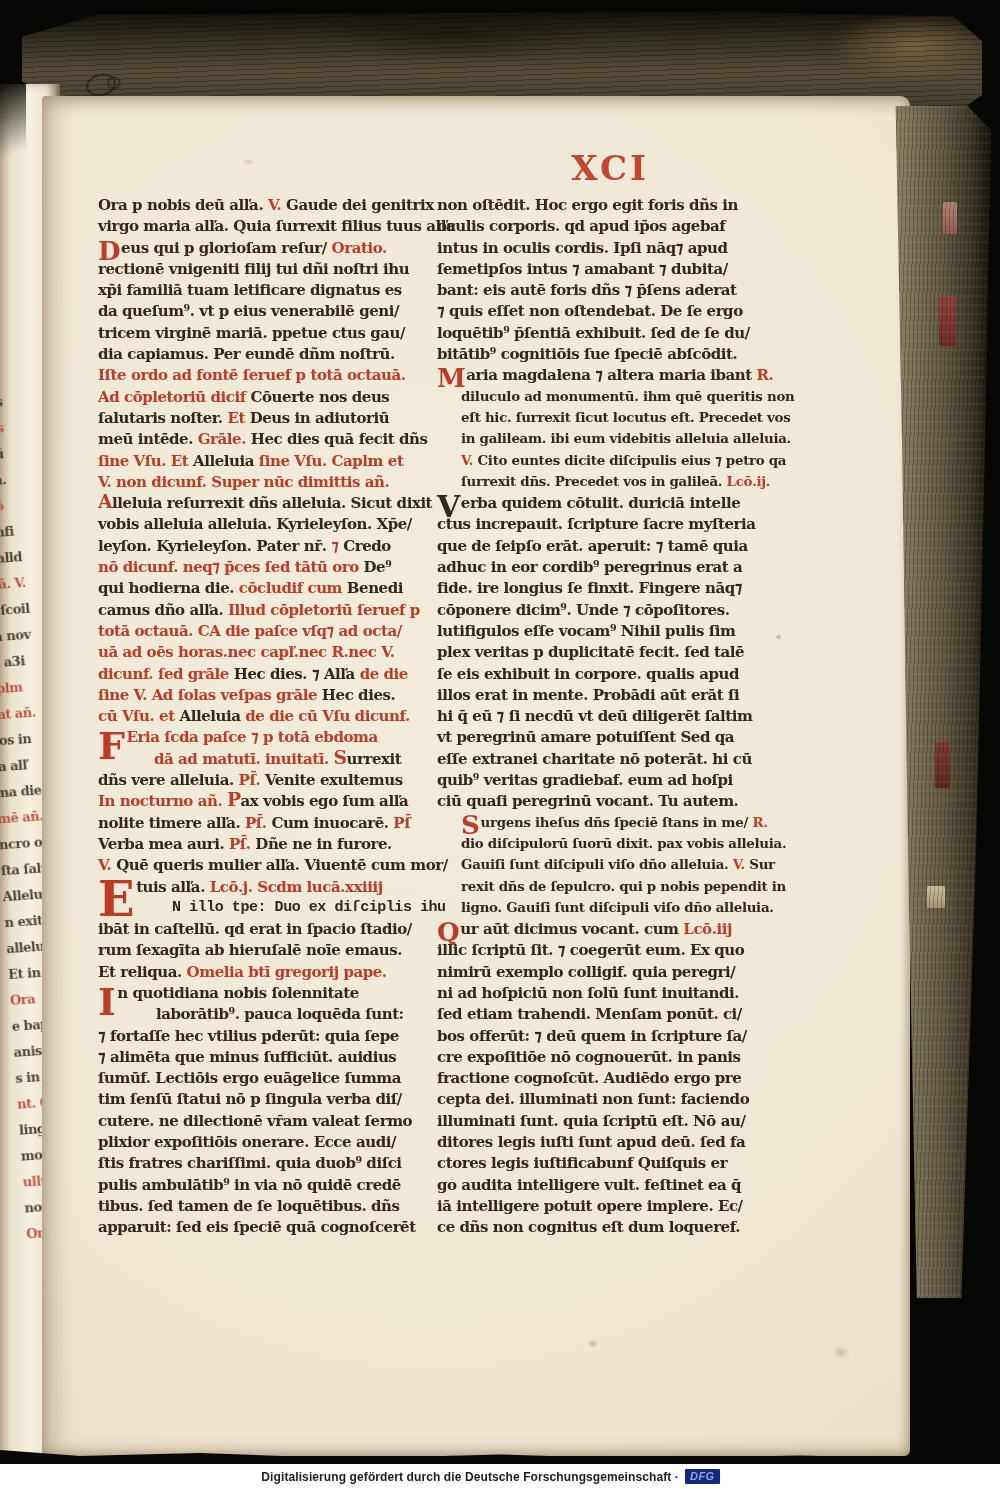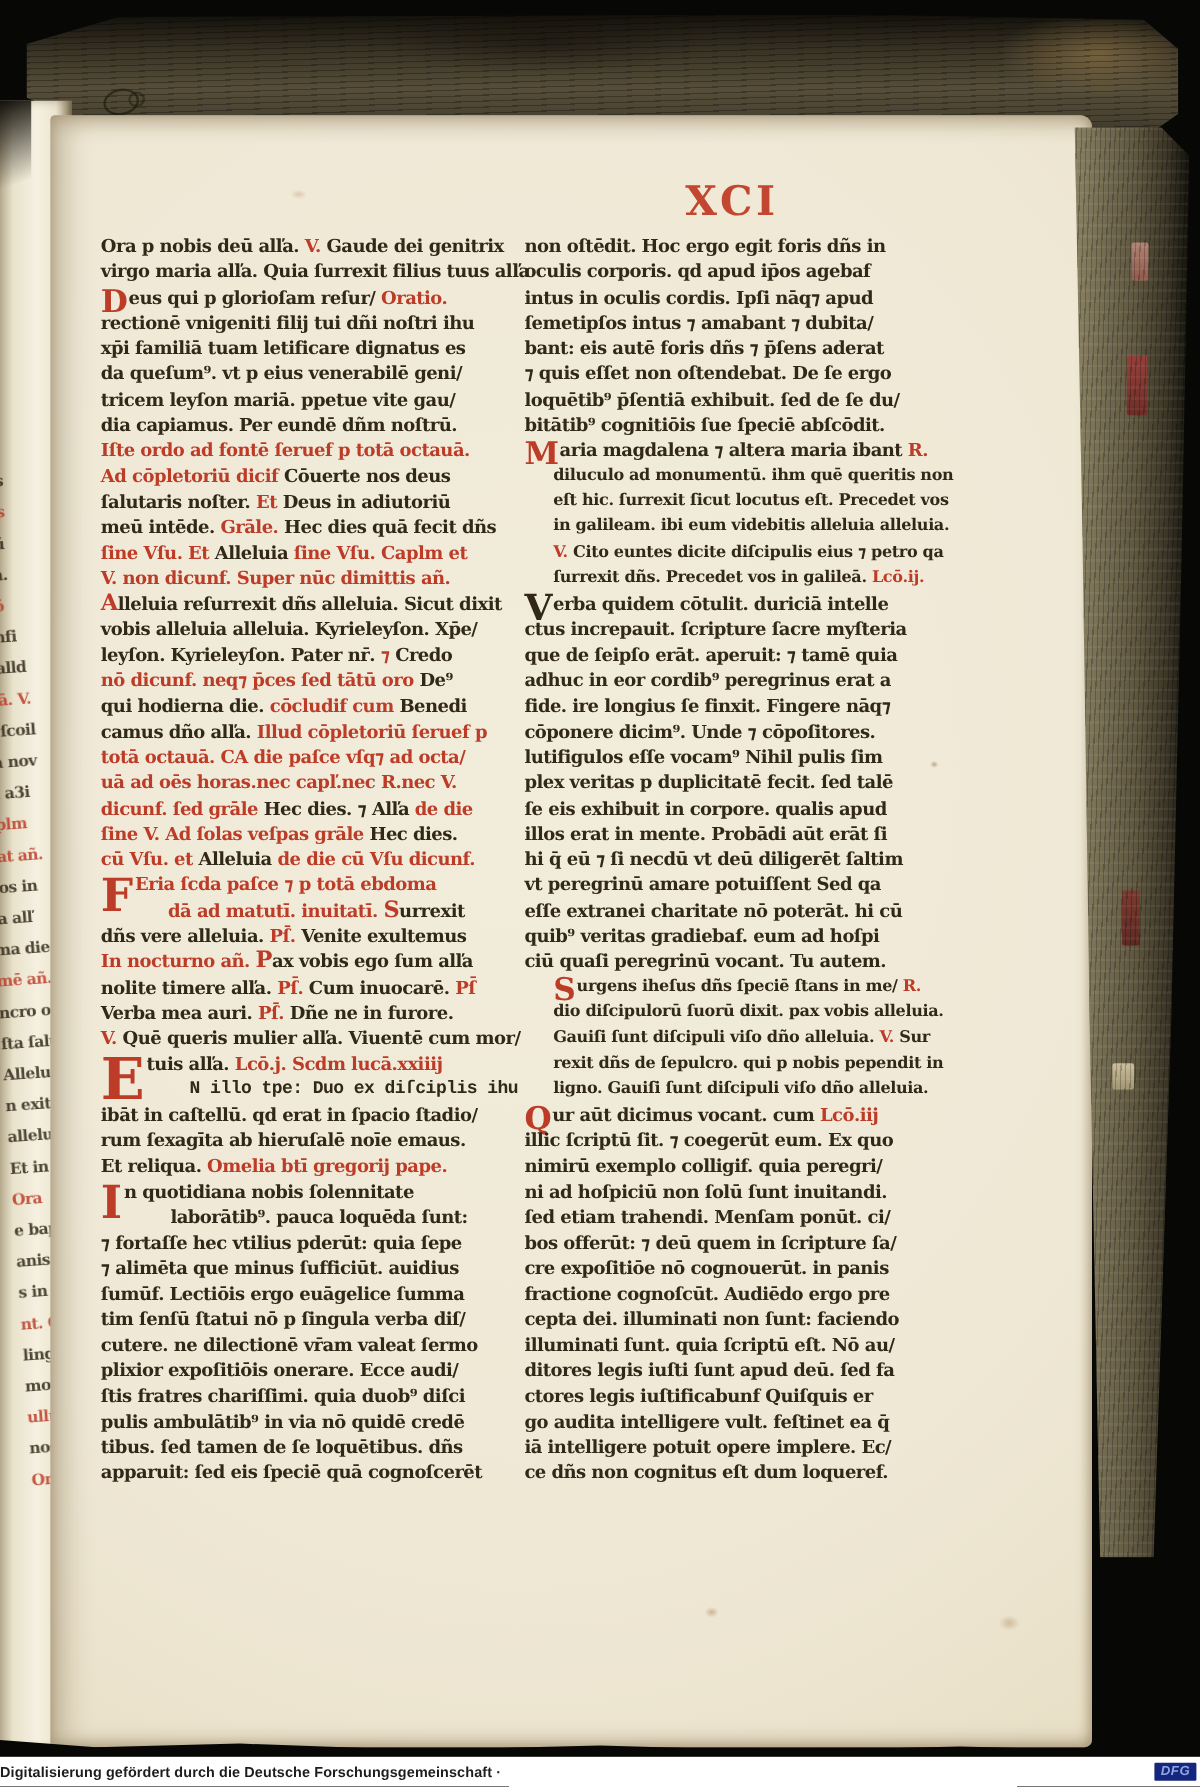--- a/index.html
+++ b/index.html
@@ -31,21 +31,21 @@
     letter-spacing:-.5px;opacity:.85;filter:blur(.3px);}
 
   
   .page{position:absolute;left:42px;top:96px;width:868px;height:1360px;border-radius:4px 10px 6px 4px;
     background:radial-gradient(120% 90% at 45% 40%,#f2ecdb 0%,#efe8d5 55%,#e7ddc3 88%,#ddd0b2 100%);
     box-shadow:inset 14px 0 22px rgba(110,90,55,.28), inset -3px 0 8px rgba(120,100,60,.25),
                inset 0 8px 14px rgba(120,100,60,.25), inset 0 -6px 10px rgba(120,100,60,.2);}
   .folio{position:absolute;left:508px;top:52px;width:120px;text-align:center;
     font-size:34px;font-weight:bold;color:#c34630;letter-spacing:3px;}
   .col{position:absolute;top:100px;}
-  .col-left{left:42px;width:352px;}
+  .col-left{left:56px;width:352px;}
   .col-right{left:395px;width:362px;}
   .tline{height:21.3px;white-space:nowrap;overflow:visible;
     font-size:15px;font-weight:bold;letter-spacing:-.45px;color:#32281a;}
   .tline.sm{font-size:13.4px;letter-spacing:-.3px;margin-left:24px;}
   .s-b{color:#32281a;}
   .s-r{color:#bc3c28;}
   .s-R{color:#bc3c28;font-size:1.25em;line-height:0;}
   .s-ri{color:#bc3c28;font-size:26px;line-height:0;vertical-align:-7px;margin-right:1px;}
   .s-bi{color:#32281a;font-size:30px;line-height:0;vertical-align:-9px;margin-right:1px;}
   .s-i2{color:#bc3c28;font-size:38px;line-height:0;vertical-align:-17px;margin-right:2px;}
@@ -58,21 +58,21 @@
     clip-path:polygon(10% 0%,78% 0%,100% 2%,94% 30%,86% 62%,72% 100%,30% 100%,22% 64%,16% 28%);}
   .fore-edge:after{content:"";position:absolute;inset:0;
     background:repeating-linear-gradient(92deg,rgba(0,0,0,.22) 0 1px,transparent 1px 4px),
                repeating-linear-gradient(180deg,rgba(255,255,255,.05) 0 2px,transparent 2px 9px);}
   .tab{position:absolute;border-radius:2px;}
 
   
   .bottom-wave{position:absolute;left:0;top:1438px;width:1000px;height:30px;background:#070706;
     clip-path:polygon(0 40%,8% 60%,20% 50%,35% 68%,50% 55%,65% 70%,80% 58%,92% 68%,100% 50%,100% 100%,0 100%);}
   .footer{position:absolute;left:0;top:1464px;width:1000px;height:25px;background:#ffffff;
-    display:flex;align-items:center;justify-content:space-between;gap:6px;padding-right:3px;box-sizing:border-box;
+    display:flex;align-items:center;justify-content:center;gap:6px;padding-right:19px;box-sizing:border-box;
     font-family:"Liberation Sans","DejaVu Sans",sans-serif;}
   .credit{font-size:12px;font-weight:bold;color:#1d1d1d;letter-spacing:.1px;}
   .dfg-logo{display:inline-block;background:#15267c;color:#8ea6e6;font-size:11px;font-weight:bold;
     font-style:italic;padding:1px 5px 2px 5px;border-radius:1px;letter-spacing:.5px;}
 </style>
 </head>
 <body>
 
 <div class="stage">
 
@@ -125,21 +125,21 @@
 
   <div class="page">
     <div class="folio">XCI</div>
     <div class="col col-left">
         <div class="tline"><span class="s-b">Ora p nobis deū alľa. </span><span class="s-r">V. </span><span class="s-b">Gaude dei genitrix</span></div>
         <div class="tline"><span class="s-b">virgo maria alľa. Quia ſurrexit filius tuus alľa</span></div>
         <div class="tline"><span class="s-ri">D</span><span class="s-b">eus qui p glorioſam reſur/ </span><span class="s-r">Oratio.</span></div>
         <div class="tline"><span class="s-b">rectionē vnigeniti filij tui dñi noſtri ihu</span></div>
         <div class="tline"><span class="s-b">xp̄i familiā tuam letificare dignatus es</span></div>
         <div class="tline"><span class="s-b">da queſum⁹. vt p eius venerabilē geni/</span></div>
-        <div class="tline"><span class="s-b">tricem leyſon mariā. ppetue vite gau/</span></div>
+        <div class="tline"><span class="s-b">tricem virginē mariā. ppetue ctus gau/</span></div>
         <div class="tline"><span class="s-b">dia capiamus. Per eundē dñm noſtrū.</span></div>
         <div class="tline"><span class="s-r">Iſte ordo ad fontē ſeruef p totā octauā.</span></div>
         <div class="tline"><span class="s-r">Ad cōpletoriū dicif </span><span class="s-b">Cōuerte nos deus</span></div>
         <div class="tline"><span class="s-b">ſalutaris noſter. </span><span class="s-r">Et </span><span class="s-b">Deus in adiutoriū</span></div>
         <div class="tline"><span class="s-b">meū intēde. </span><span class="s-r">Grāle. </span><span class="s-b">Hec dies quā fecit dñs</span></div>
         <div class="tline"><span class="s-r">ſine Vſu. Et </span><span class="s-b">Alleluia </span><span class="s-r">ſine Vſu. Caplm et</span></div>
         <div class="tline"><span class="s-r">V. non dicunf. Super nūc dimittis añ.</span></div>
         <div class="tline"><span class="s-R">A</span><span class="s-b">lleluia reſurrexit dñs alleluia. Sicut dixit</span></div>
         <div class="tline"><span class="s-b">vobis alleluia alleluia. Kyrieleyſon. Xp̄e/</span></div>
         <div class="tline"><span class="s-b">leyſon. Kyrieleyſon. Pater nr̄. </span><span class="s-r">⁊ </span><span class="s-b">Credo</span></div>

